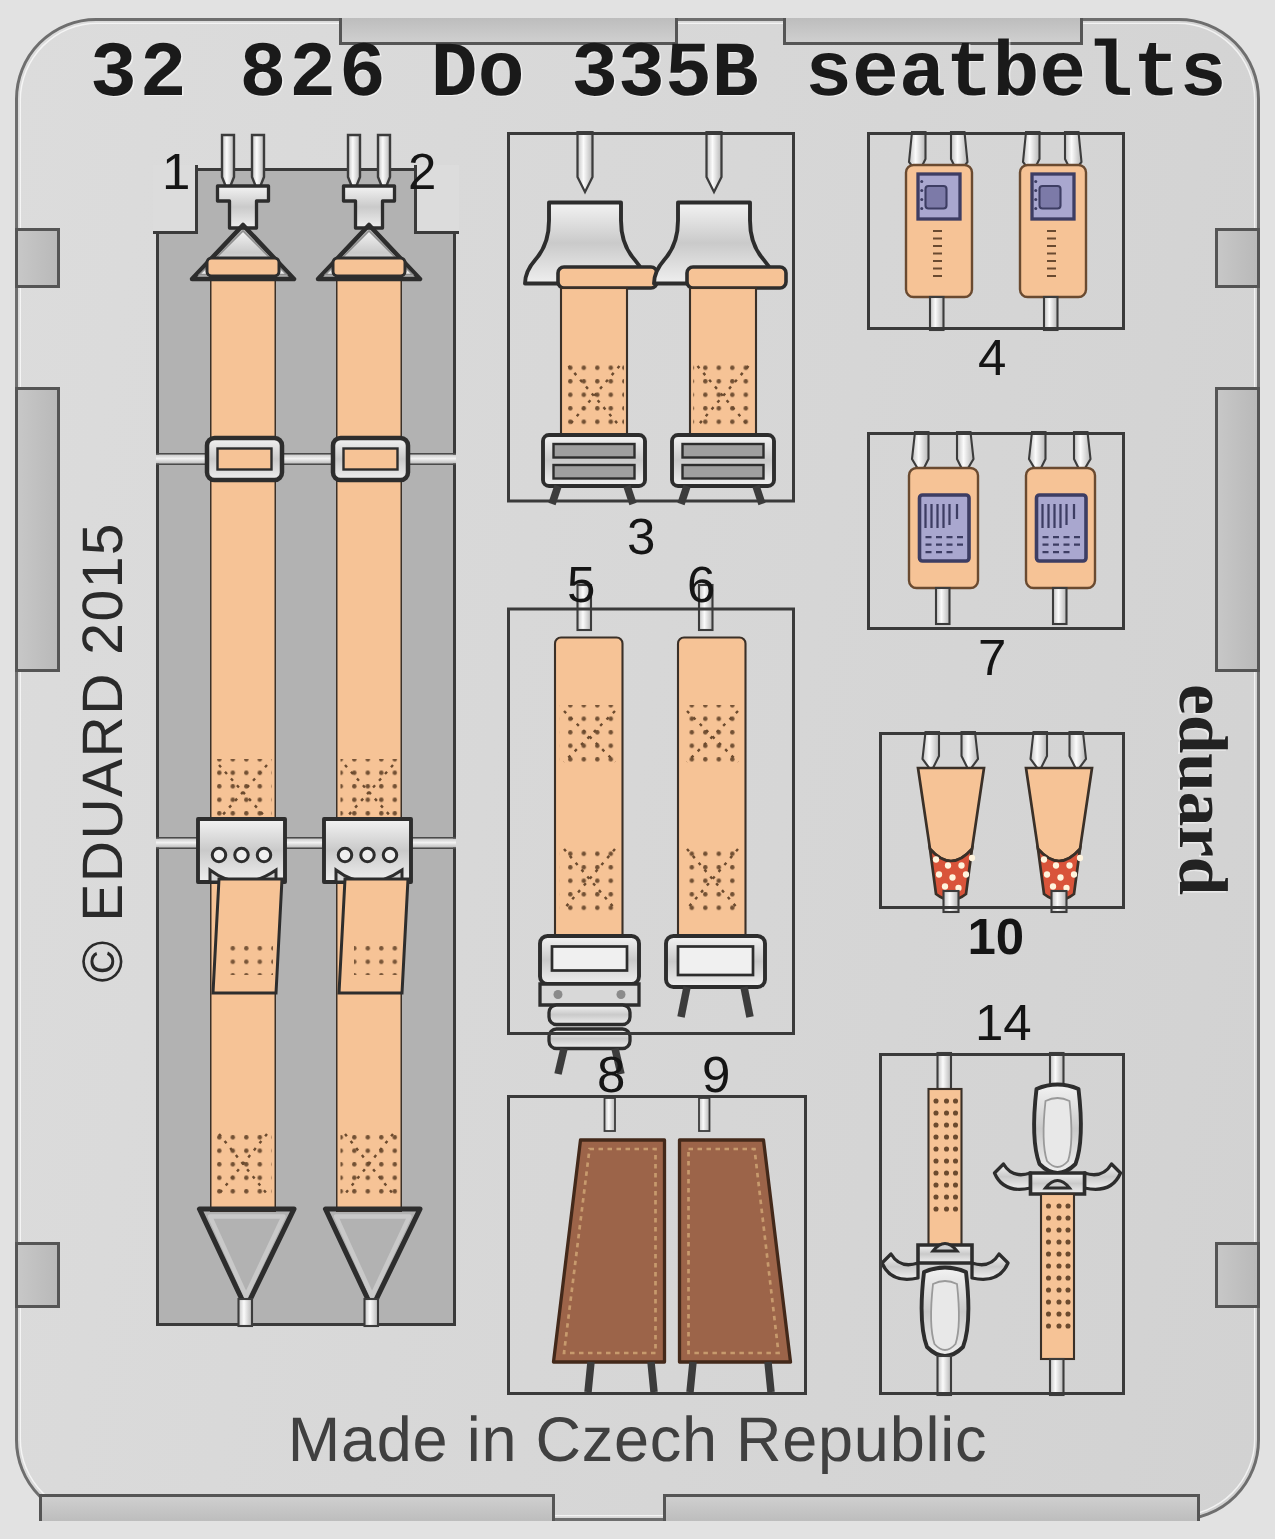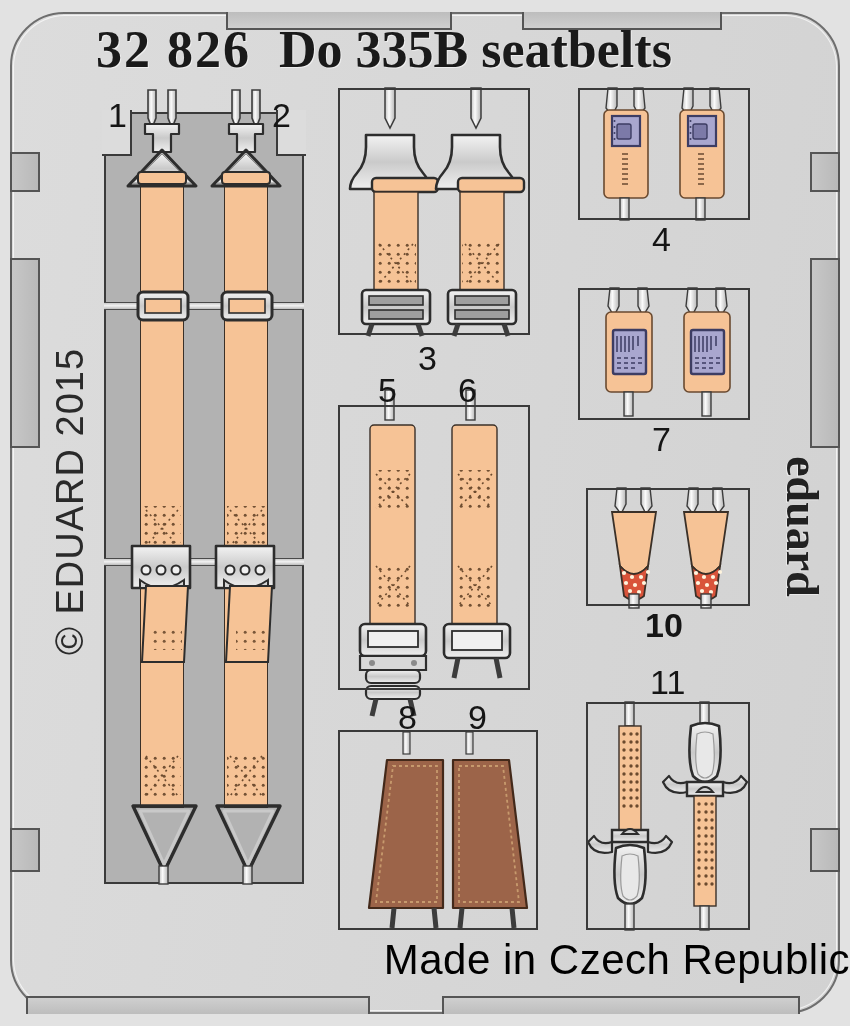--- a/index.html
+++ b/index.html
@@ -40,40 +40,39 @@
   }
   
   .tab-top{height:18px;border-top:none;background:linear-gradient(180deg,#bdbdbd,#cfcfcf);}
   .tab-bot{height:18px;border-bottom:none;background:linear-gradient(0deg,#bdbdbd,#cfcfcf);}
 
   
   .title{
     position:absolute;
     left:60px;top:20px;
     width:740px;
-    font-family:Liberation Serif, serif;
+    font-family:Liberation Mono, monospace;
     font-weight:bold;
     font-size:52px;
     letter-spacing:0px;
     color:#1a1a1a;
     text-align:left;
     white-space:nowrap;
     text-shadow:1px 1px 0 rgba(255,255,255,.55);
-    margin-left:36px;
   }
   .title .code{letter-spacing:2px;}
   .title .name{margin-left:28px;}
 
   .madein{
     position:absolute;
     left:0;top:936px;width:850px;
-    text-align:right;
+    text-align:center;
     font-family:"Liberation Sans",sans-serif;
     font-size:42px;
-    color:#000000;
+    color:#404040;
     letter-spacing:0.5px;
   }
 
   .copyright{
     position:absolute;
     left:-140px;top:480px;
     width:420px;
     transform:rotate(-90deg);
     transform-origin:center center;
     font-size:38px;
@@ -545,15 +544,15 @@
   <div class="pnum" style="left:108px;top:98px;">1</div>
   <div class="pnum" style="left:272px;top:98px;">2</div>
   <div class="pnum" style="left:418px;top:341px;">3</div>
   <div class="pnum" style="left:652px;top:222px;">4</div>
   <div class="pnum" style="left:378px;top:373px;">5</div>
   <div class="pnum" style="left:458px;top:373px;">6</div>
   <div class="pnum" style="left:652px;top:422px;">7</div>
   <div class="pnum" style="left:398px;top:700px;">8</div>
   <div class="pnum" style="left:468px;top:700px;">9</div>
   <div class="pnum" style="left:645px;top:608px;font-weight:bold;">10</div>
-  <div class="pnum" style="left:650px;top:665px;">11</div>
+  <div class="pnum" style="left:650px;top:665px;">14</div>
 
 </div>
 
 </body></html>

